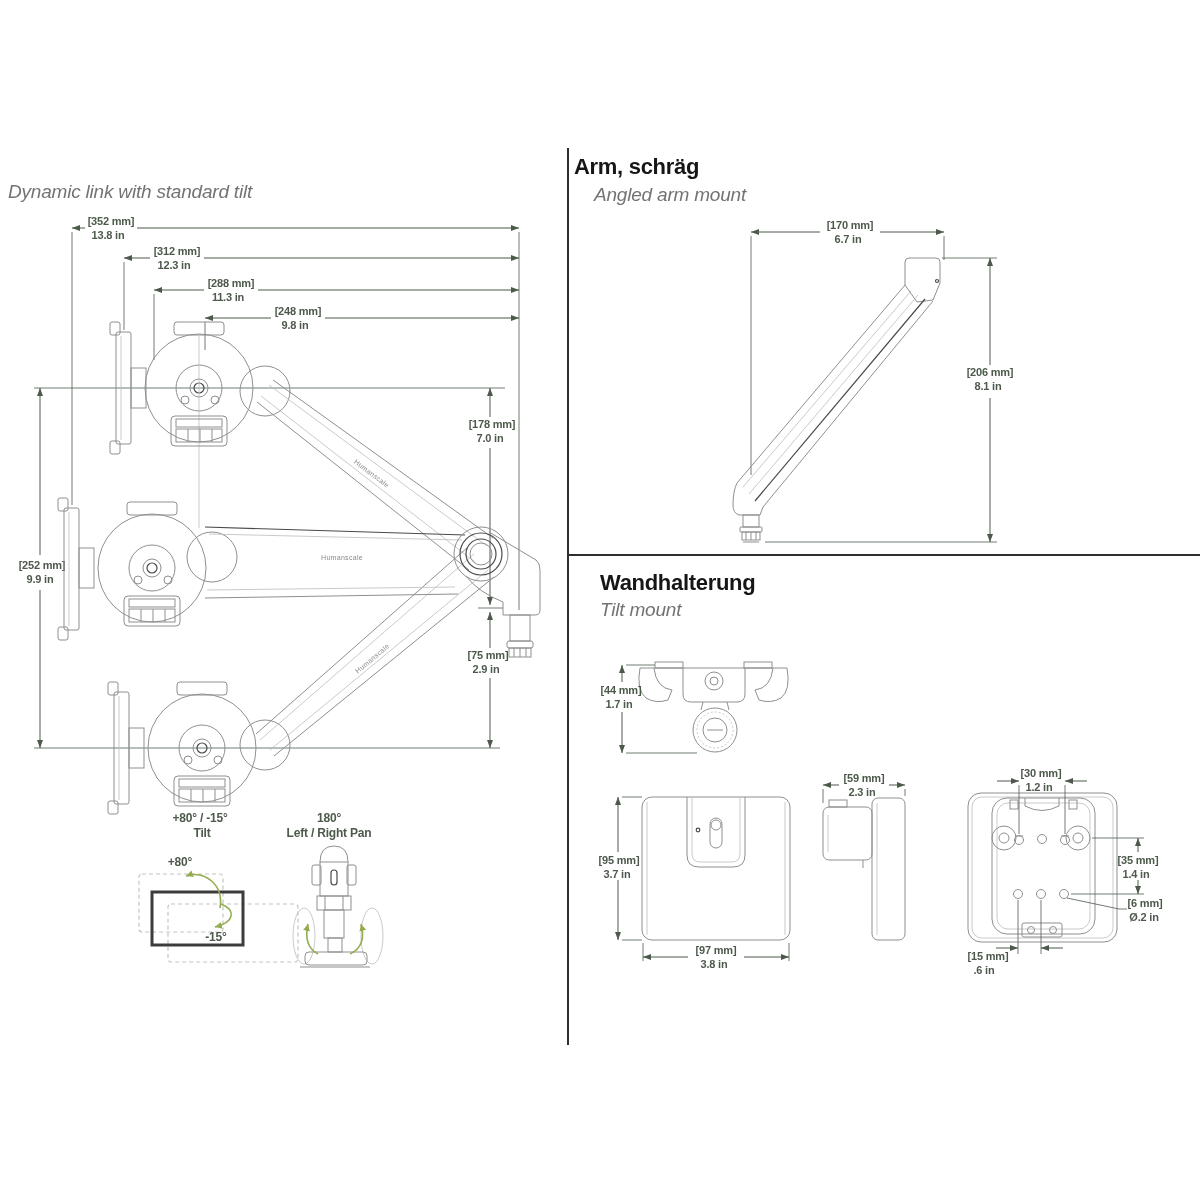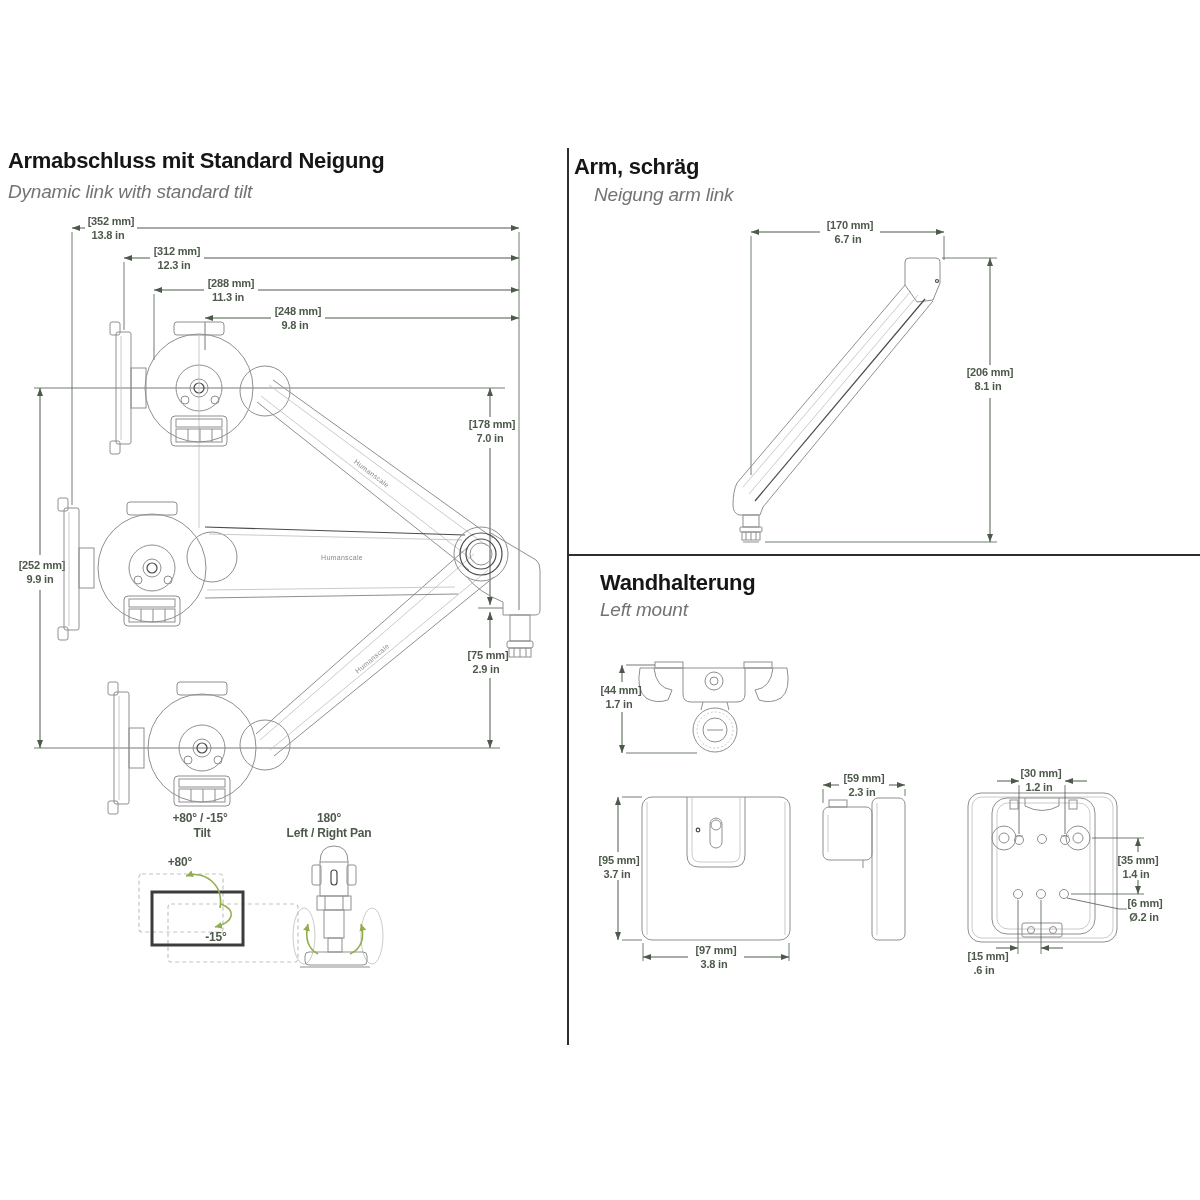--- a/index.html
+++ b/index.html
@@ -20,28 +20,27 @@
   .dash{stroke:#c4c4c4;stroke-width:1.2;fill:none;stroke-dasharray:4,3;}
   .mon{stroke:#3c3c3c;stroke-width:3;fill:none;}
   .grn{stroke:#92ad4f;stroke-width:1.6;fill:none;}
   .brandtx{fill:#8a8a8a;font-size:7px;letter-spacing:0.3px;text-anchor:middle;}
 </style>
 </head>
 <body>
 
 <div class="page">
 
-  <div class="title" style="left:8px;top:148px;">Armabschluss mit Standard Neigung</div>
   <div class="subtitle" style="left:8px;top:181px;">Dynamic link with standard tilt</div>
 
   <div class="title" style="left:574px;top:154px;">Arm, schräg</div>
-  <div class="subtitle" style="left:594px;top:184px;">Neigung arm link</div>
+  <div class="subtitle" style="left:594px;top:184px;">Angled arm mount</div>
 
   <div class="title" style="left:600px;top:570px;">Wandhalterung</div>
-  <div class="subtitle" style="left:600px;top:599px;">Left mount</div>
+  <div class="subtitle" style="left:600px;top:599px;">Tilt mount</div>
 
   <div class="vdivider"></div>
   <div class="hdivider"></div>
 
   <svg style="left:0;top:210px;" width="567" height="780" viewBox="0 0 567 780">
     <defs>
       <marker id="aE" markerWidth="9" markerHeight="7" refX="8" refY="3" orient="auto" markerUnits="userSpaceOnUse">
         <path d="M0,0 L8,3 L0,6 Z" fill="#4d5a4b"></path>
         </marker>
       <marker id="aS" markerWidth="9" markerHeight="7" refX="0" refY="3" orient="auto" markerUnits="userSpaceOnUse">

